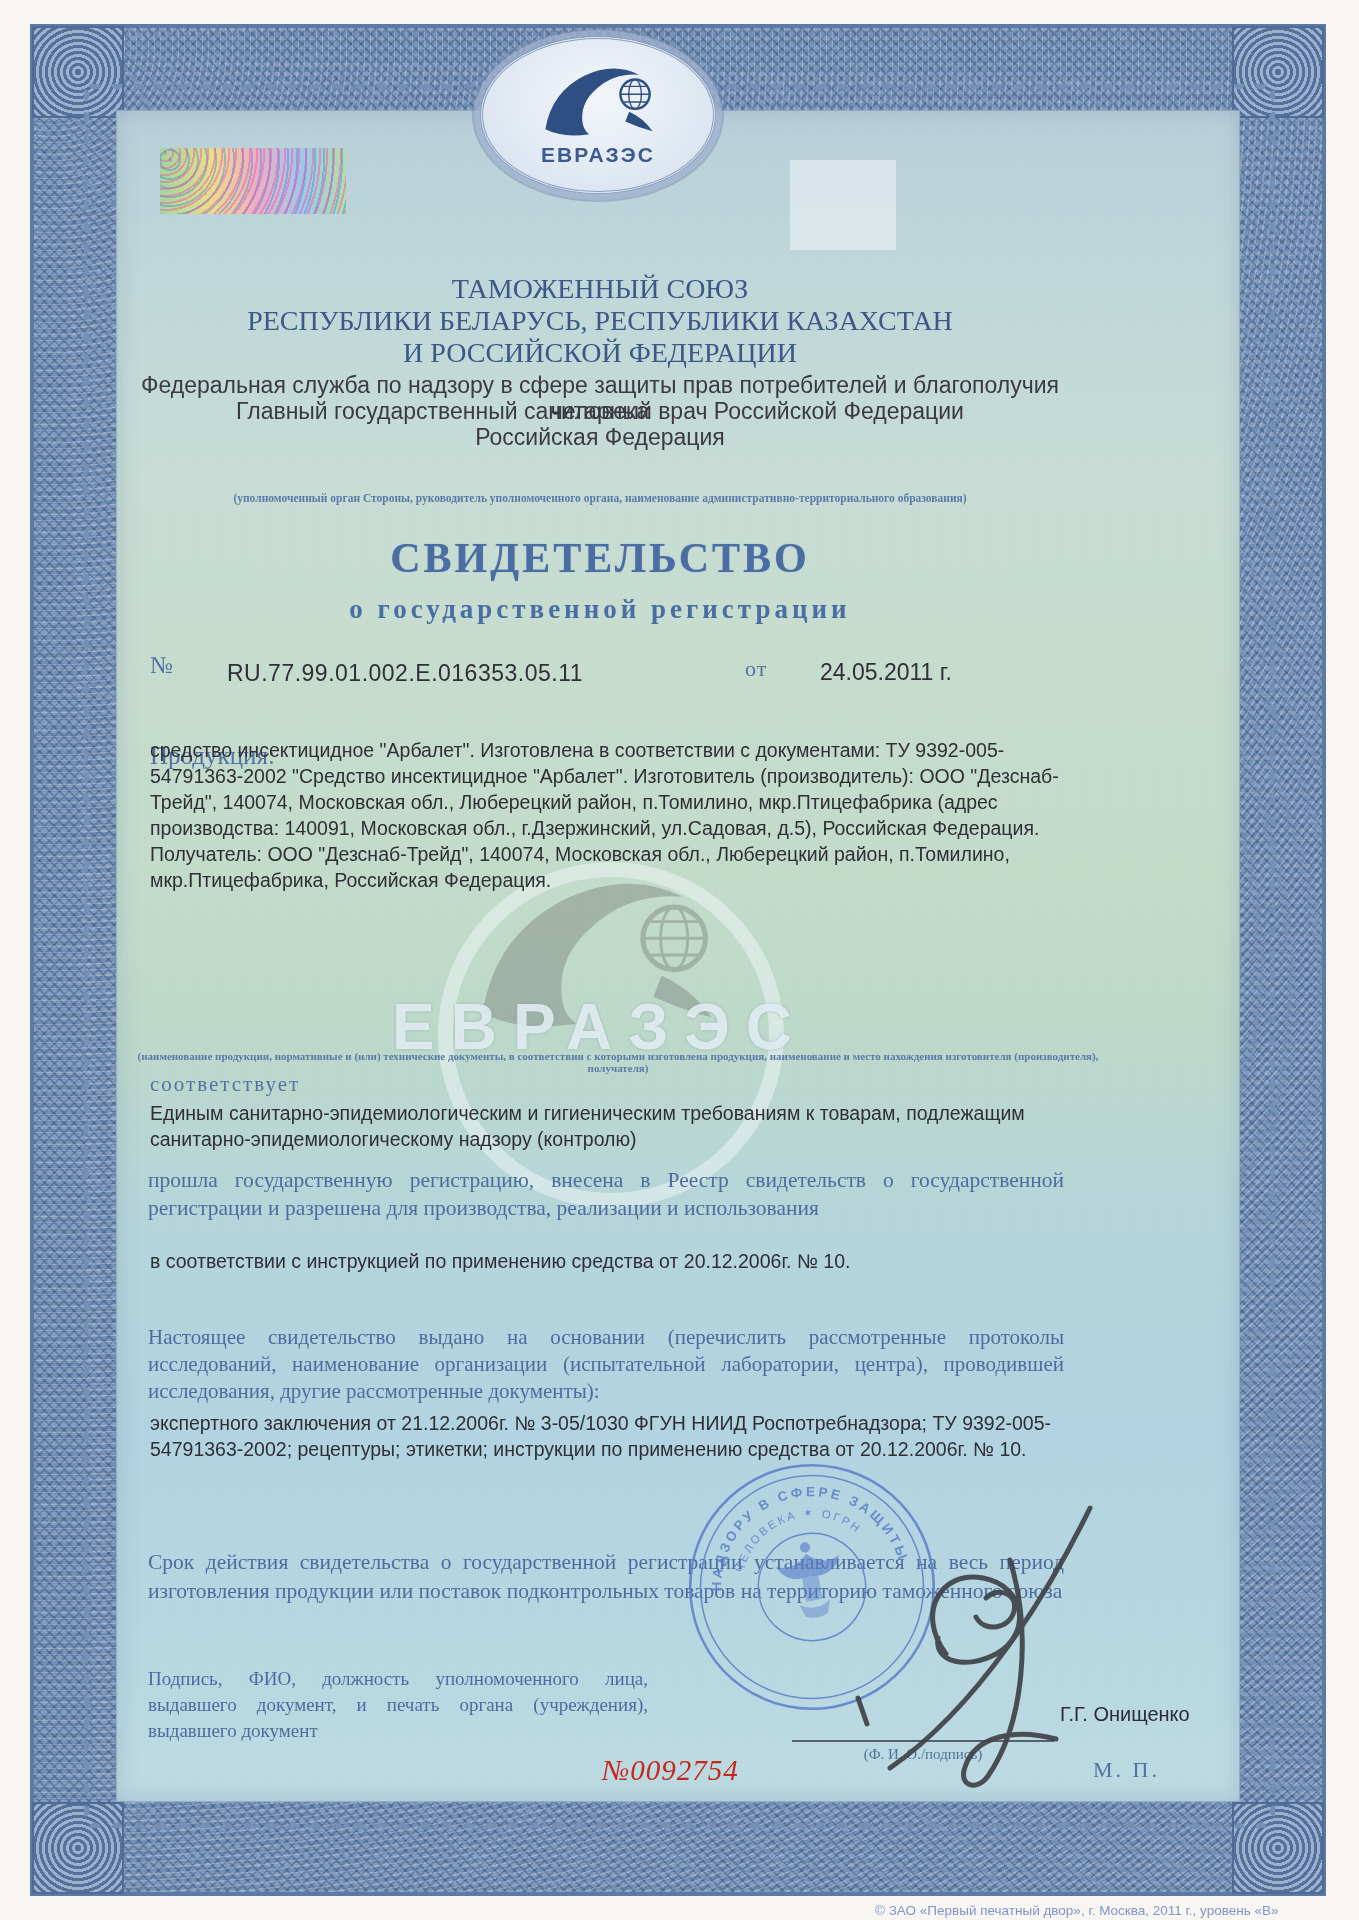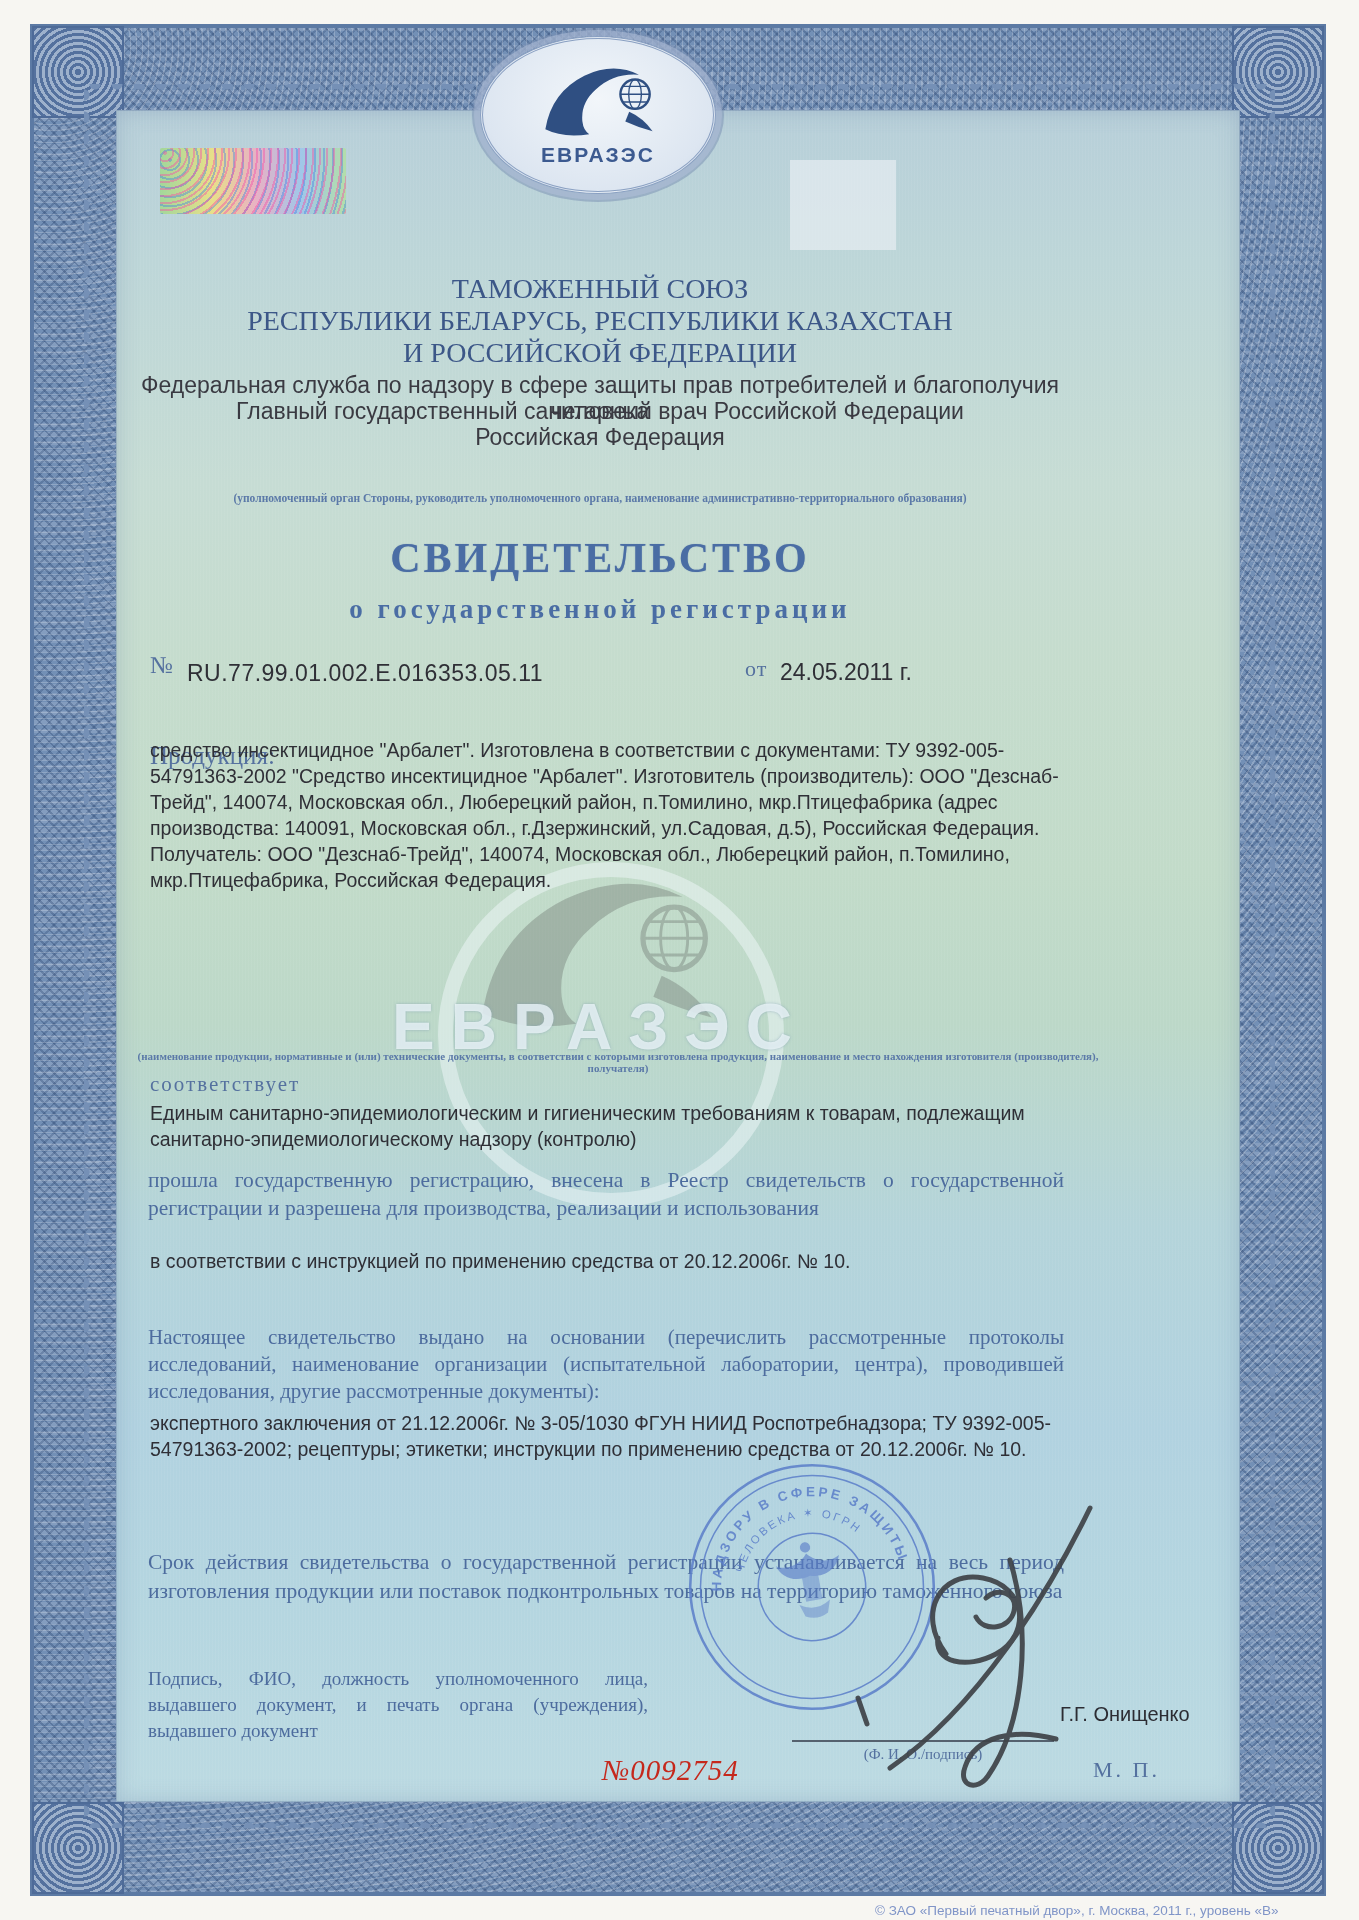--- a/index.html
+++ b/index.html
@@ -50,21 +50,21 @@
     background:rgba(238,242,246,.6);z-index:4;}
   .centered{position:absolute;left:120px;width:960px;text-align:center;}
   .hdr{font-family:"Liberation Serif",serif;font-weight:normal;color:#3c5788;font-size:28px;line-height:33px;}
   .auth{font-size:23px;color:#3a3a42;line-height:26px;}
   .note{font-family:"Liberation Serif",serif;color:#5b79a8;font-size:11.5px;font-weight:bold;}
   .title{font-family:"Liberation Serif",serif;font-weight:bold;color:#4a6da4;font-size:42px;letter-spacing:3px;
          text-shadow:0 0 1px rgba(74,109,164,.5);}
   .subtitle{font-family:"Liberation Serif",serif;font-weight:bold;color:#4a6da4;font-size:27px;letter-spacing:4px;}
   .abs{position:absolute;}
   .lbl-blue{font-family:"Liberation Serif",serif;color:#55719f;}
-  .ink{color:#2f2f36;}
+  .ink{color:#2f2f36;margin-left:40px;}
   .fill-sans{font-size:19.5px;line-height:26px;color:#2f2f36;}
   .blue-par{font-family:"Liberation Serif",serif;color:#4d6c9e;font-size:21.5px;line-height:28px;text-align:justify;}
   
   .wm-ring{position:absolute;left:438px;top:862px;width:316px;height:316px;border-radius:50%;
     border:15px solid rgba(240,248,250,.5);z-index:1;}
   .wm-logo{position:absolute;left:470px;top:870px;width:250px;height:170px;opacity:.30;z-index:1;}
   .wm-text{position:absolute;left:120px;top:990px;width:960px;text-align:center;z-index:1;
     font-weight:bold;font-size:64px;letter-spacing:16px;color:rgba(238,247,250,.78);
     text-shadow:0 0 3px rgba(130,160,180,.65);}
   

